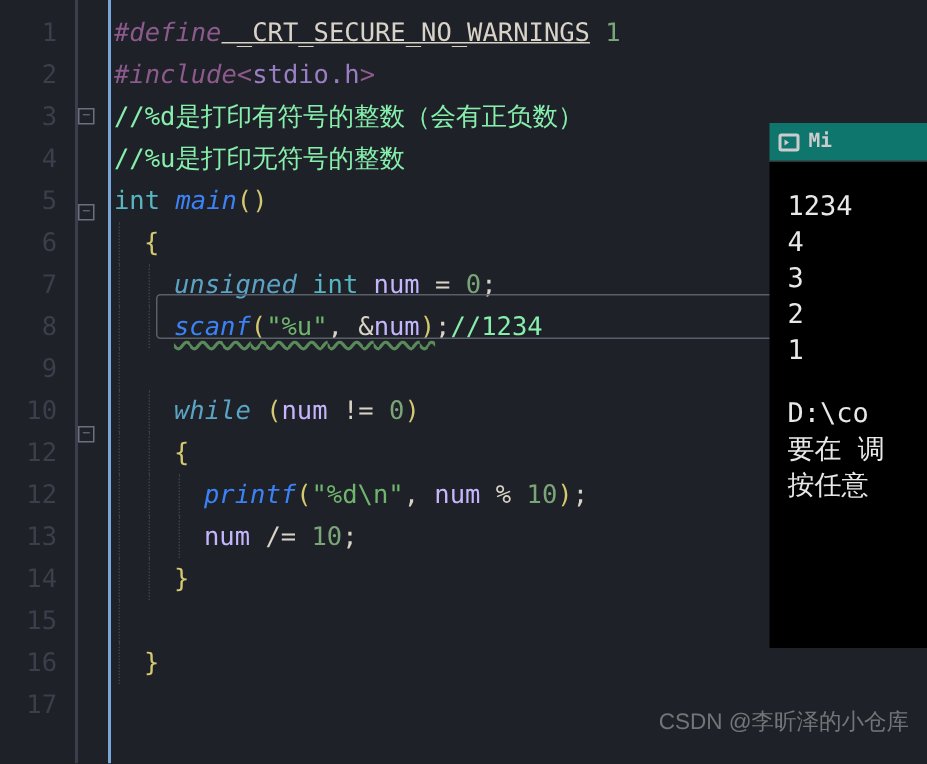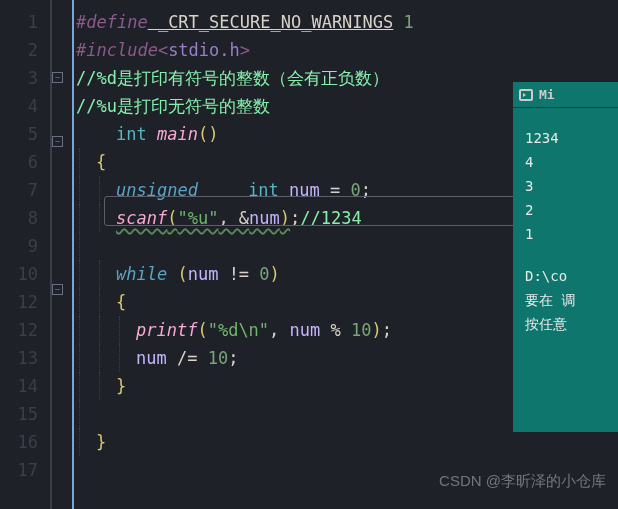--- a/index.html
+++ b/index.html
@@ -66,23 +66,23 @@
     }
     .indent-guide {
       border-left: 1px dotted #3a3f4b;
       display: inline-block;
       height: 28px;
       vertical-align: top;
       margin-left: 3px;
       margin-right: 16px;
     }
     .kw2 { color: #5ba3c4; font-style: italic; }
-    .type { color: #56b6c2; margin-left: 40px; }
+    .type { color: #56b6c2; }
     .ident { color: #c4b5fd; }
-    .func { color: #f9a8d4; font-style: italic; }
+    .func { color: #3b82f6; font-style: italic; }
     .str { color: #70b56e; }
     .num { color: #7aa578; }
     .op { color: #d9d3c7; }
     .punc { color: #d4c970; }
     .comment { color: #86efac; }
     .macro { color: #8c5a8c; font-style: italic; }
     .define-val { color: #d9d3c7; }
     .highlight-box {
       position: absolute;
       left: 30px;
@@ -128,23 +128,23 @@
       border-left: 3px solid #ccc;
       border-top: 2px solid transparent;
       border-bottom: 2px solid transparent;
     }
     .console-body {
       position: absolute;
       right: 0;
       top: 108px;
       width: 105px;
       height: 324px;
-      background: #0f766e;
+      background: #000000;
       padding: 18px 12px;
-      font-size: 14px;
+      font-size: 18px;
       color: #e8e8e8;
       line-height: 24px;
       font-family: 'Consolas', monospace;
       overflow: hidden;
       margin-left: 22px;
     }
     .console-line { white-space: nowrap; }
     .watermark {
       position: absolute;
       right: 12px;

